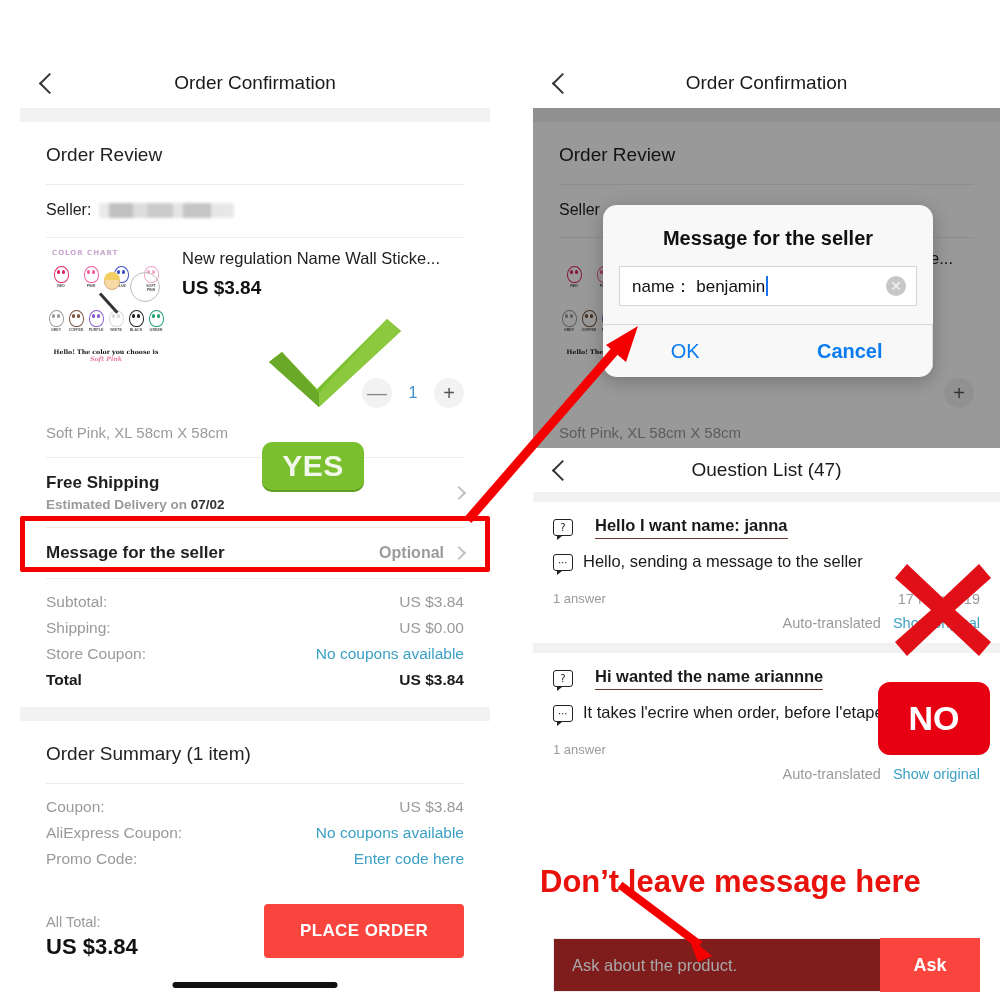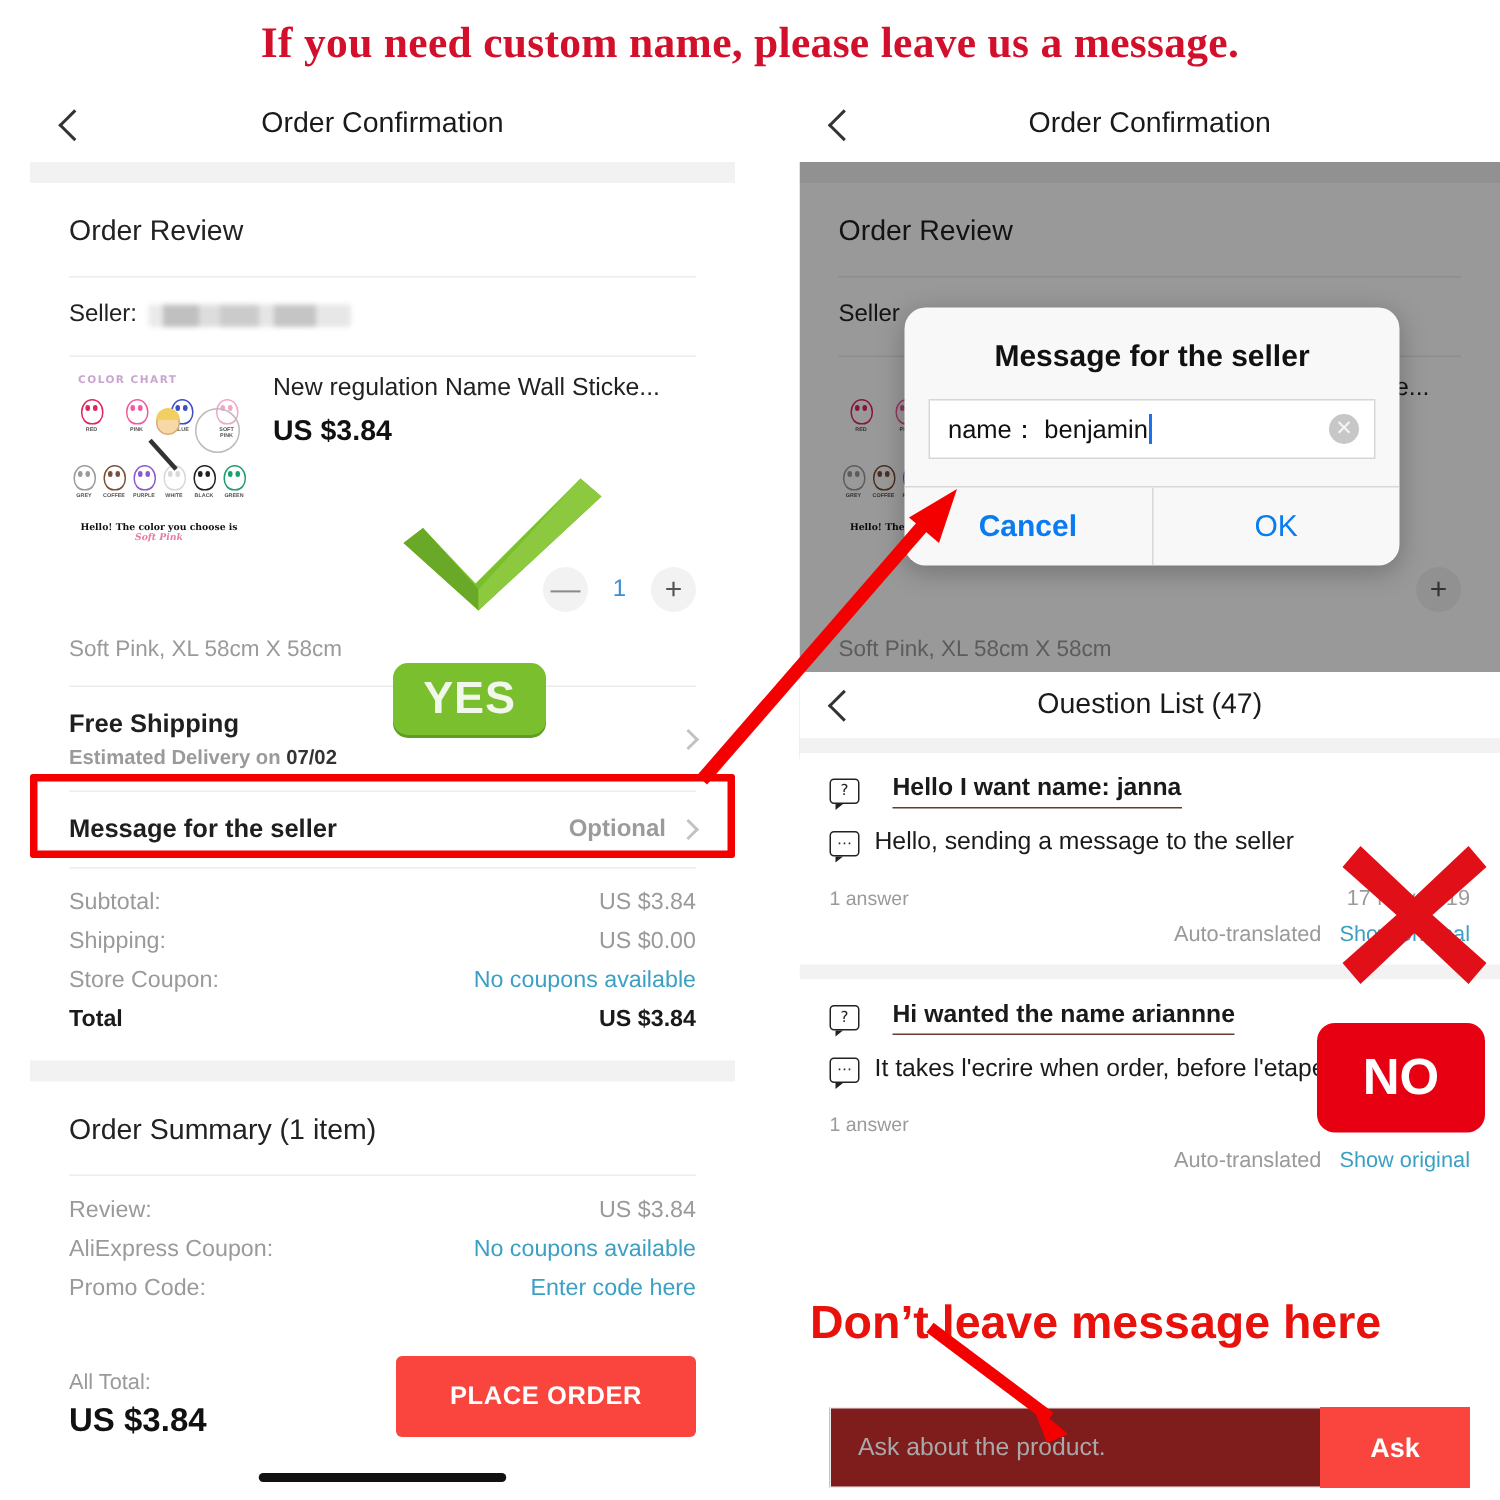--- a/index.html
+++ b/index.html
@@ -240,23 +240,20 @@
     font-size:31px; font-weight:bold; color:#e8110b;
     font-family:"Liberation Sans", sans-serif; white-space:nowrap;
   }
   .arrows { position:absolute; left:0; top:0; width:1000px; height:1000px; pointer-events:none; }
 </style>
 </head>
 <body>
 
 <div id="root">
 
-  <div class="banner">
-    <span>If you need custom name, please leave us a message.</span>
-  </div>
 
   <div class="panel panel-left">
 
     <div class="navbar">
       <div class="chev-back"></div>
       <div class="title">Order Confirmation</div>
     </div>
     <div class="gap"></div>
 
     <div class="sec-title">Order Review</div>
@@ -379,21 +376,21 @@
           <span class="pl-k">Total</span>
           <span class="pl-v">US $3.84</span>
         </div>
       </div>
     <div class="gap"></div>
 
     <div class="sec-title">Order Summary (1 item)</div>
     <div class="hr"></div>
     <div class="price-list" id="left-summary-list">
         <div class="pl-row">
-          <span class="pl-k">Review:</span>
+          <span class="pl-k">Coupon:</span>
           <span class="pl-v">US $3.84</span>
         </div>
         <div class="pl-row">
           <span class="pl-k">AliExpress Coupon:</span>
           <span class="pl-v link-blue">No coupons available</span>
         </div>
         <div class="pl-row">
           <span class="pl-k">Promo Code:</span>
           <span class="pl-v link-blue">Enter code here</span>
         </div>
@@ -494,22 +491,22 @@
 
     <div class="dim"></div>
     <div class="dialog">
       <div class="dlg-title">Message for the seller</div>
       <div class="dlg-field">
         <span class="txt">name： benjamin</span>
           <span class="caret"></span>
         <span class="clear-icon">✕</span>
       </div>
       <div class="dlg-actions">
+        <div class="dlg-btn">OK</div>
         <div class="dlg-btn cancel">Cancel</div>
-        <div class="dlg-btn">OK</div>
       </div>
     </div>
 
     <div style="position:absolute; left:0; top:390px; width:100%; height:552px; background:#fff;">
       <div class="q-nav">
         <div class="chev-back"></div>
         <div class="title">Ouestion List (47)</div>
       </div>
       <div class="gap-sm"></div>
       <div id="question-items">

